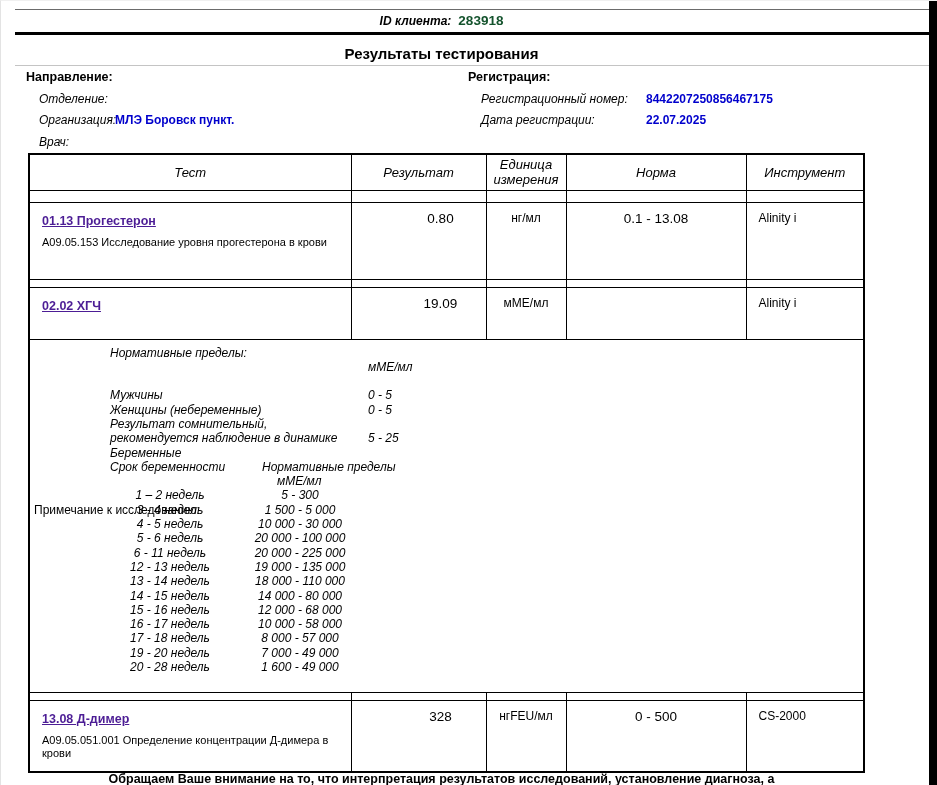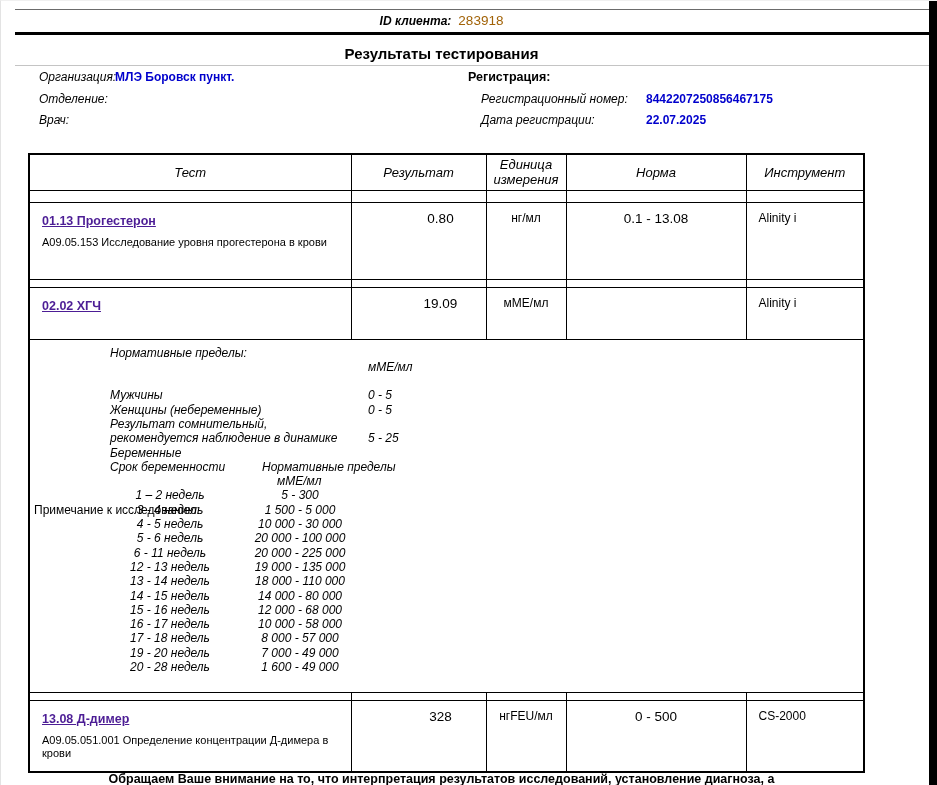--- a/index.html
+++ b/index.html
@@ -11,21 +11,21 @@
     border-left:1px solid #e3e3e3; border-top:1px solid #f0f0f0;
   }
   .right-bar { position:absolute; top:0; right:0; width:8px; height:785px; background:#000; }
 
   .rule-thin-top { position:absolute; top:8px; left:14px; width:915px; height:1px; background:#6b6b6b; }
   .rule-thick { position:absolute; top:31px; left:14px; width:915px; height:3px; background:#000; }
   .rule-under-title { position:absolute; top:64px; left:14px; width:915px; height:1px; background:#c4c4c4; }
 
   .client-row { position:absolute; top:12px; left:23px; width:835px; text-align:center; font-size:12px; }
   .client-label { font-style:italic; font-weight:bold; }
-  .client-value { color:#a16207; font-weight:normal; font-size:13.5px; margin-left:7px; }
+  .client-value { color:#14532d; font-weight:bold; font-size:13.5px; margin-left:7px; }
 
   .doc-title { position:absolute; top:44px; left:23px; width:835px; text-align:center; font-weight:bold; font-size:15px; }
 
   .meta { position:absolute; top:66px; left:23px; width:835px; height:86px; font-size:12px; }
   .meta-left  { position:absolute; left:0; top:0; }
   .meta-right { position:absolute; left:442px; top:0; }
   .meta-row { height:21.5px; line-height:21.5px; white-space:nowrap; }
   .section-label { font-weight:bold; font-size:12.5px; font-style:normal; padding-left:2px; }
   .sub-row { padding-left:15px; }
   .sub-label { font-style:italic; display:inline-block; white-space:nowrap; }
@@ -74,25 +74,26 @@
     <span class="client-label">ID клиента:</span><span class="client-value">283918</span>
   </div>
 
   <div class="rule-thick"></div>
 
   <div class="doc-title">Результаты тестирования</div>
   <div class="rule-under-title"></div>
 
   <div class="meta">
     <div class="meta-left">
+      <div class="meta-row section-label">Направление:</div>
+      <div class="meta-row sub-row">
+        <span class="sub-label w76">Отделение:</span>
+      </div>
       <div class="meta-row sub-row">
         <span class="sub-label w76">Организация:</span><span class="meta-value">МЛЭ Боровск пункт.</span>
-      </div>
-      <div class="meta-row sub-row">
-        <span class="sub-label w76">Отделение:</span>
       </div>
       <div class="meta-row sub-row">
         <span class="sub-label w76">Врач:</span>
       </div>
     </div>
     <div class="meta-right">
       <div class="meta-row section-label">Регистрация:</div>
       <div class="meta-row sub-row">
         <span class="sub-label w165">Регистрационный номер:</span><span class="meta-value">8442207250856467175</span>
       </div>

